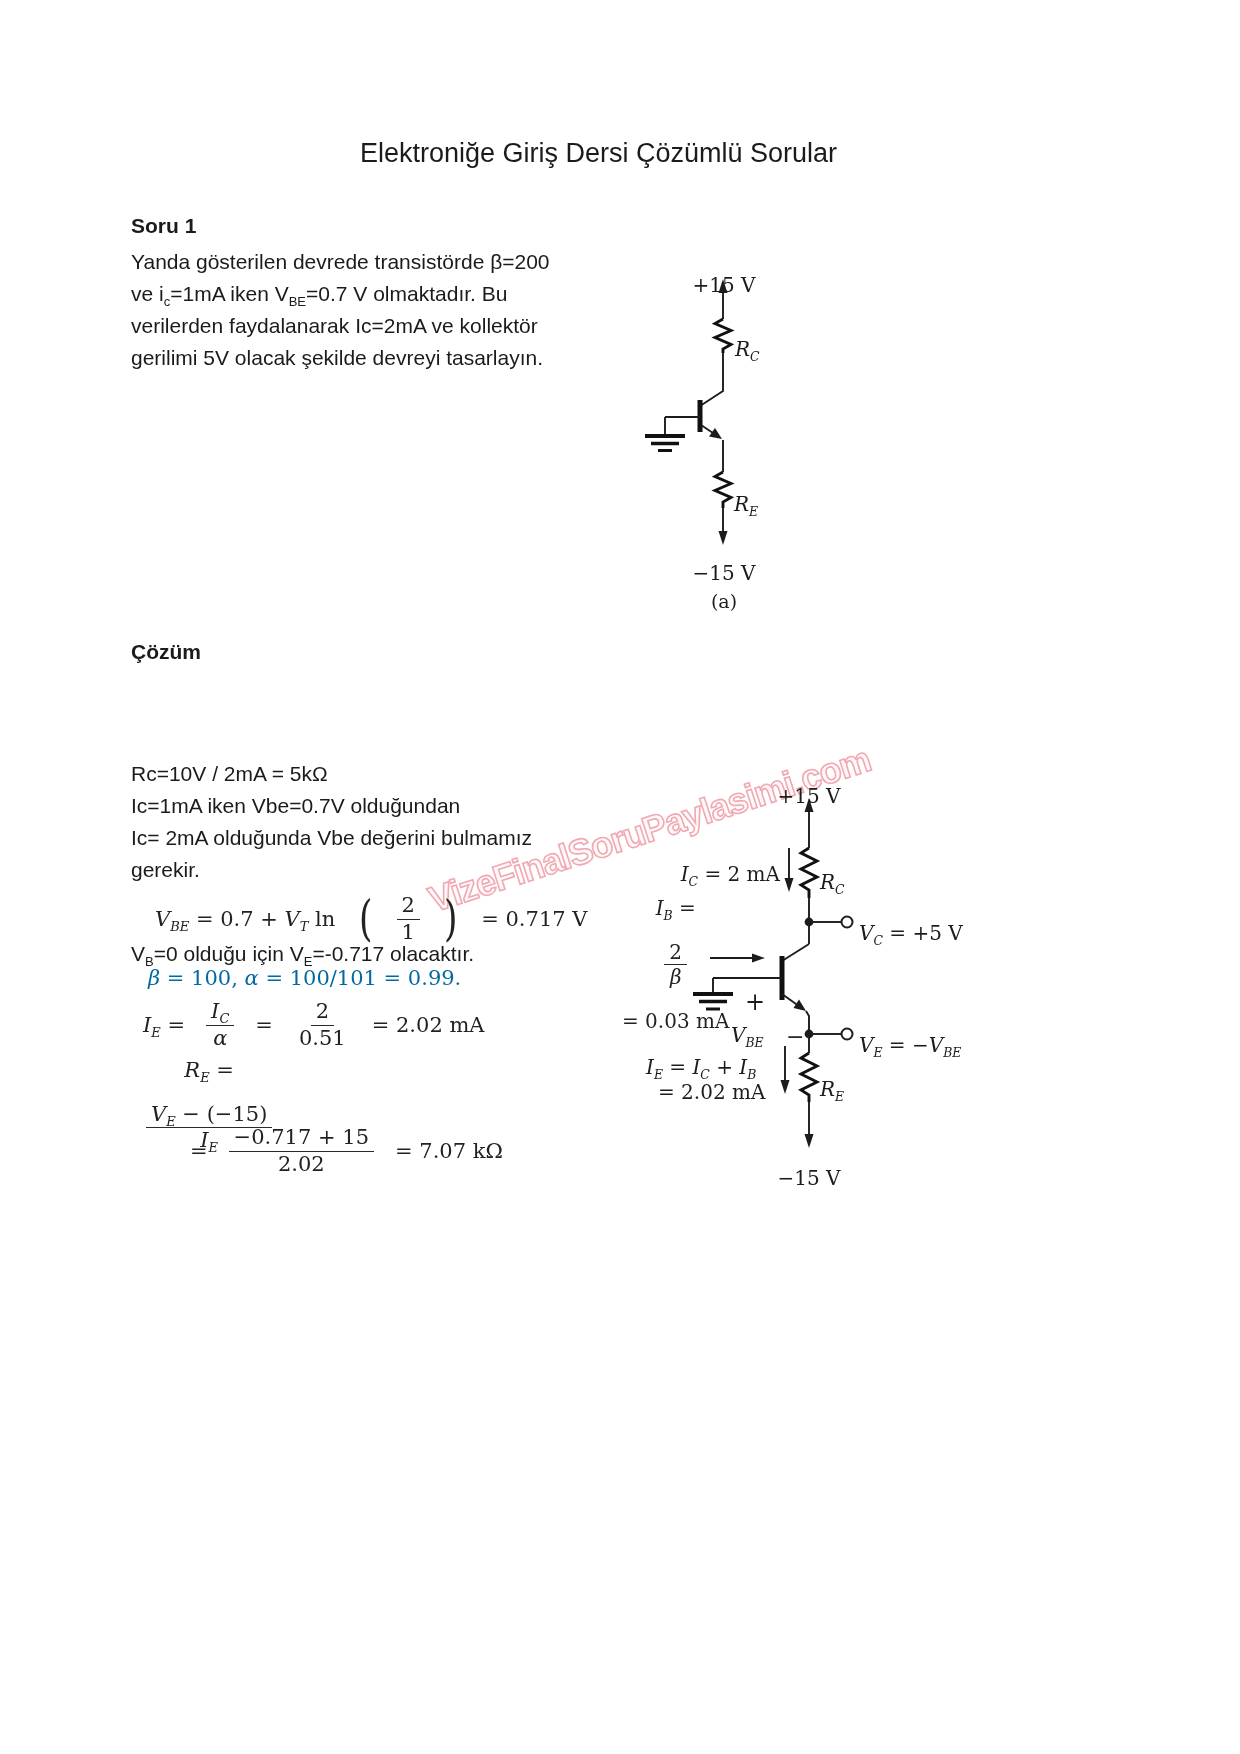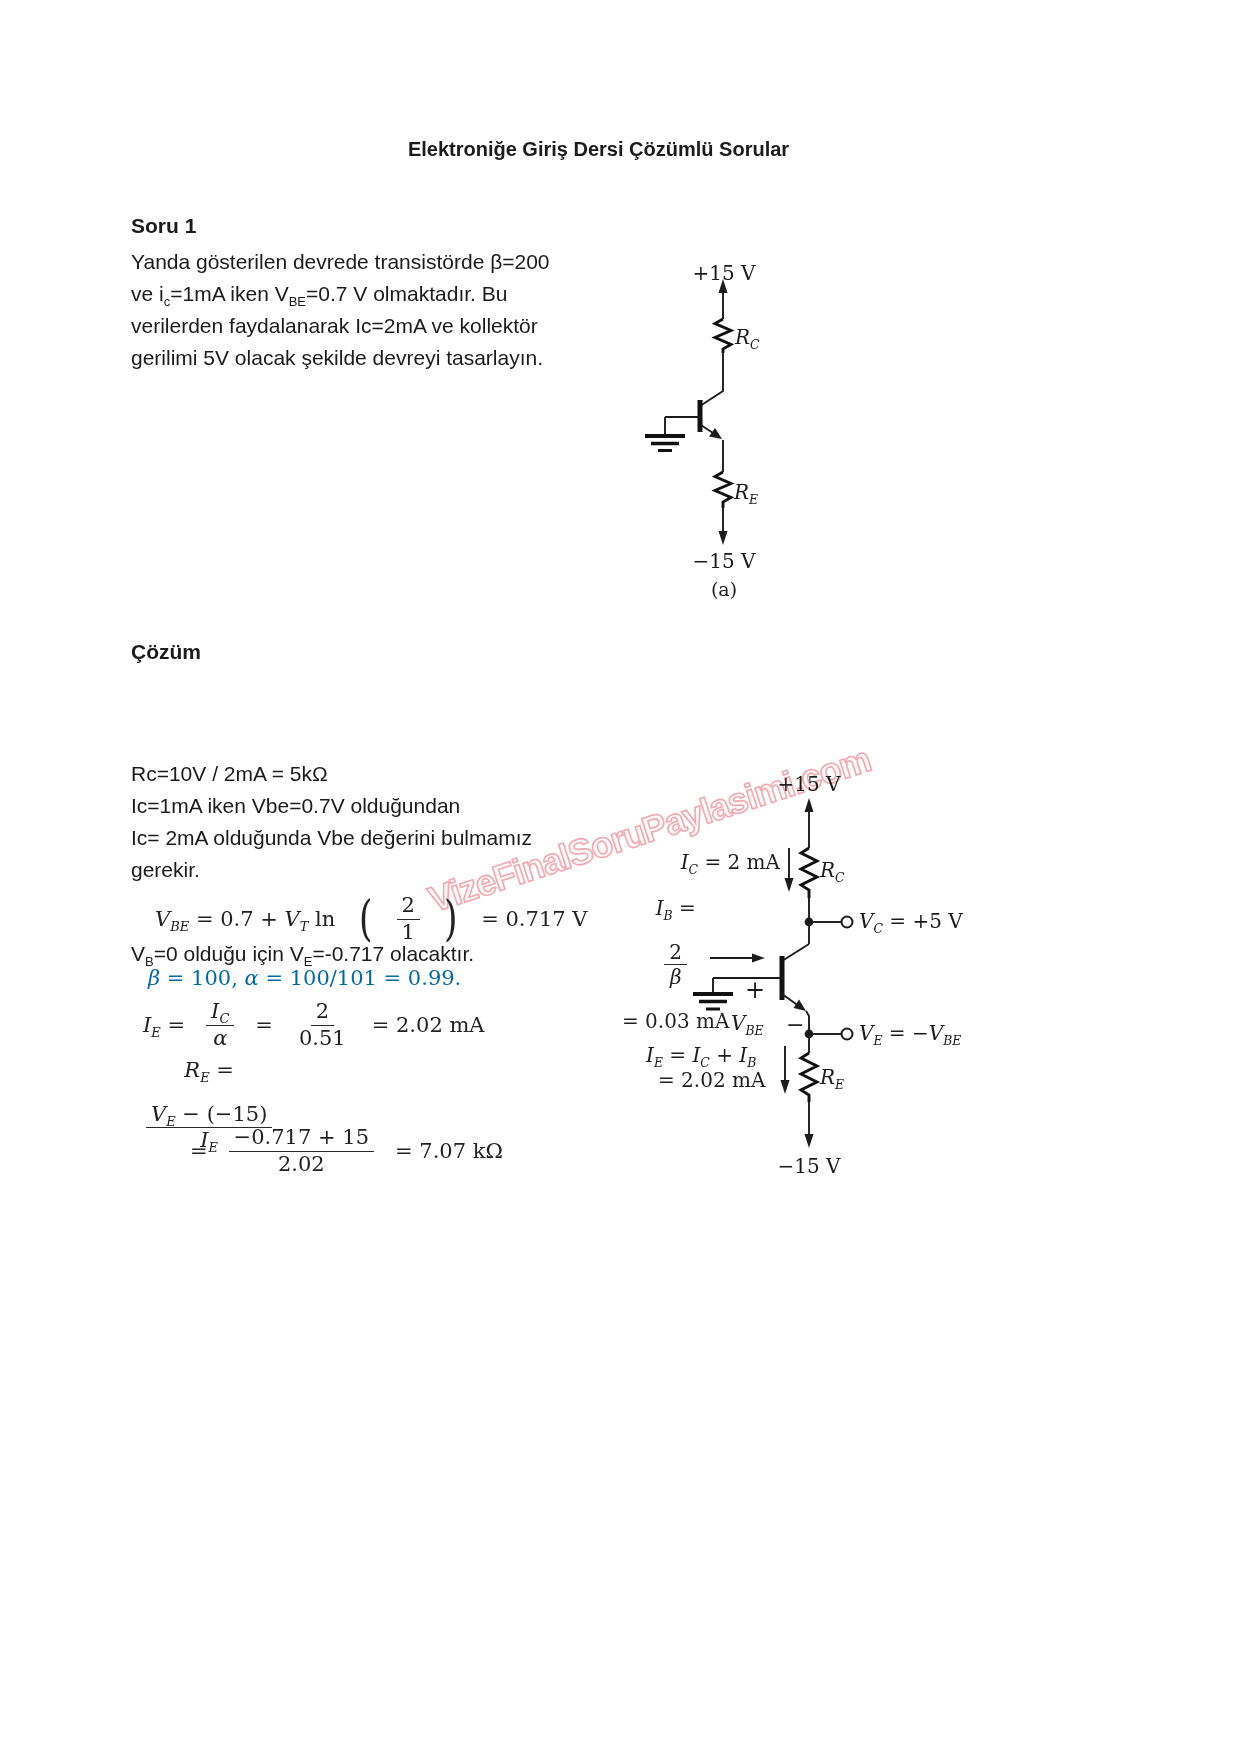--- a/index.html
+++ b/index.html
@@ -3,38 +3,38 @@
 <meta charset="utf-8">
 <style>
   html,body { margin:0; padding:0; background:#e8e8e8; }
   .page {
     position:relative; width:1240px; height:1754px; margin:0 auto;
     background:#ffffff; overflow:hidden;
     font-family:"Liberation Sans", sans-serif; color:#1b1b1b;
   }
   .abs { position:absolute; }
   .page-title { top:138px; left:0; width:1197px; text-align:center;
-    font-size:20px; font-weight:700; }
+    font-size:27px; font-weight:400; }
   .heading { font-size:21px; font-weight:700; }
   .sans { font-size:21px; line-height:32px; }
   sub { font-size:0.62em; line-height:0; }
   i { font-style:italic; }
 
   
   .math { font-family:"DejaVu Serif", serif; font-size:21px; color:#0369a1; }
   .mrow { display:flex; align-items:center; gap:21px; font-family:"DejaVu Serif", serif;
     font-size:21px; color:#222; }
   .frac { display:inline-flex; flex-direction:column; align-items:center; line-height:1.1; }
   .frac .num { padding:0 5px 1px 5px; border-bottom:1.6px solid #2a2a2a; text-align:center; }
   .frac .den { padding:1px 5px 0 5px; text-align:center; }
   .paren { font-size:2.35em; line-height:0.8; font-weight:300; transform:scaleX(0.7); }
 
   
   .clabel { position:absolute; font-family:"DejaVu Serif", serif; font-size:20px;
-    color:#1c1c1c; white-space:nowrap; }
+    color:#1c1c1c; white-space:nowrap;margin-top:12px; }
   .center { text-align:center; }
   svg { position:absolute; left:0; top:0; }
   .wire { stroke:#1c1c1c; stroke-width:1.9; fill:none; }
   .thick { stroke:#111; stroke-width:5; fill:none; }
   .res  { stroke:#111; stroke-width:2.9; fill:none; stroke-linejoin:miter; }
   .fillk { fill:#1c1c1c; stroke:none; }
   .term { fill:#ffffff; stroke:#1c1c1c; stroke-width:2; }
 
   .watermark {
     position:absolute; left:430px; top:880px; z-index:0; white-space:nowrap;

